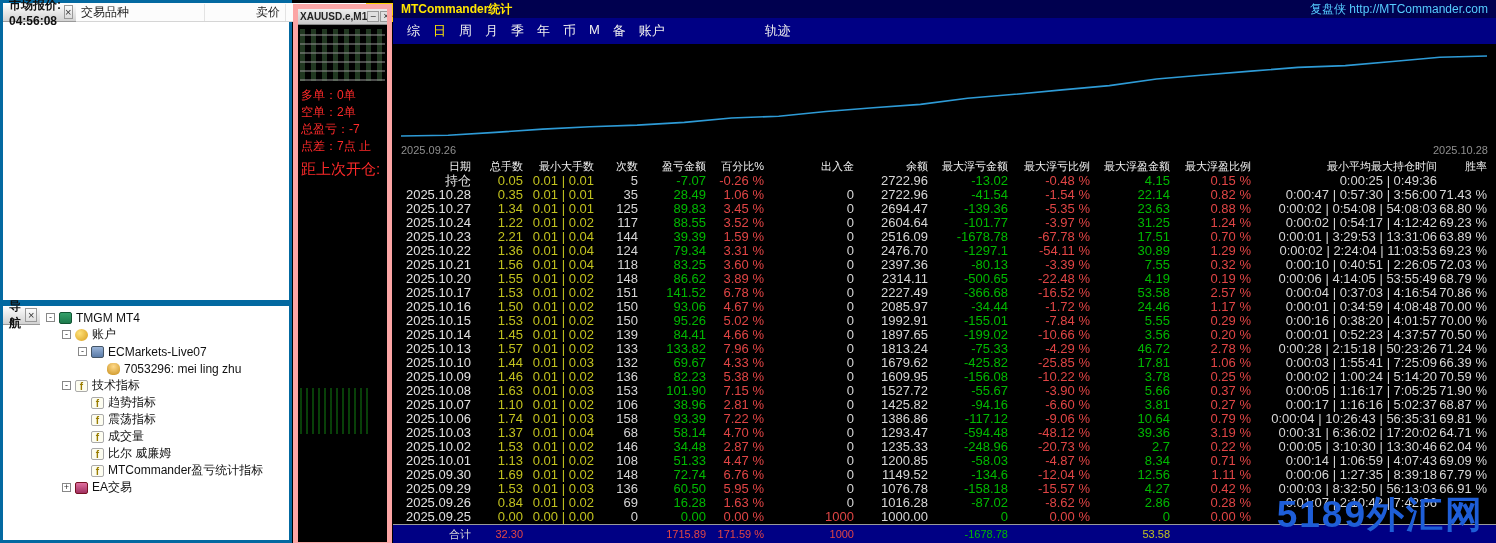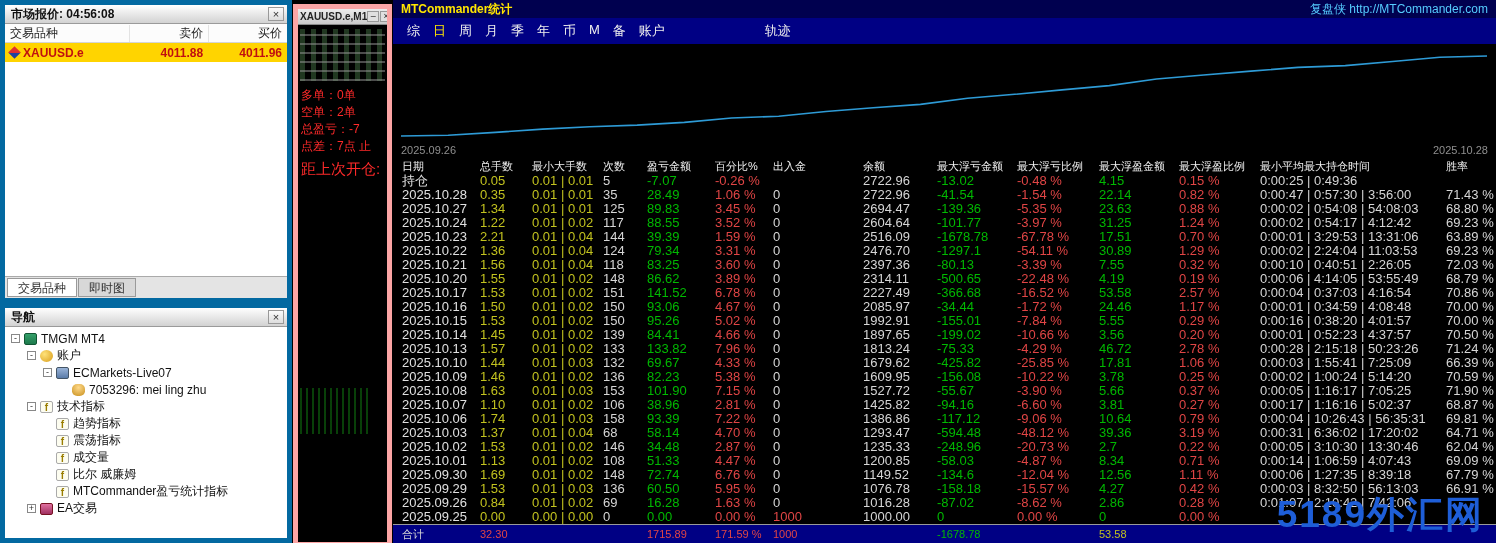--- a/index.html
+++ b/index.html
@@ -1,21 +1,21 @@
 <!DOCTYPE html>
 <html style="--accent-line: #2e9bd6; --up-green: #00b800; --down-red: #e04545; --lots-yellow: #c2c21f; --title-yellow: #ffe600; --link-cyan: #55ccff; --watermark-blue: #1e5ed8; --quote-yellow: #ffd400; --quote-red: #c01010; --signal-red: #ff2a2a;"><head>
 <meta charset="utf-8">
 <style>
   *{margin:0;padding:0;box-sizing:border-box;}
   body{background:#222;}
   .screen{position:relative;width:1496px;height:543px;background:#000;overflow:hidden;
           font-family:"Liberation Sans","DejaVu Sans",sans-serif;}
 
   
-  .panel{position:absolute;background:#fff;border:5px solid #0369a1;display:flex;flex-direction:column;}
+  .panel{position:absolute;background:#fff;border:3px solid #0369a1;display:flex;flex-direction:row;}
   .market-watch{left:0;top:0;width:292px;height:303px;}
   .navigator{left:0;top:303px;width:292px;height:240px;}
   .titlebar{height:19px;flex:0 0 19px;background:linear-gradient(#ffffff,#d2d2d2);
             border-bottom:1px solid #9a9a9a;display:flex;align-items:center;justify-content:space-between;
             padding:0 3px 0 6px;font-size:12px;font-weight:bold;color:#111;}
   .close-btn{width:16px;height:14px;border:1px solid #999;background:linear-gradient(#fbfbfb,#ddd);
              font-size:11px;line-height:12px;text-align:center;font-weight:normal;color:#333;cursor:default;}
   .mw-header{display:flex;height:19px;flex:0 0 19px;border-bottom:1px solid #d5d5d5;font-size:12px;color:#222;align-items:center;background:#fcfcfc;}
   .mw-col{padding:0 5px;}
   .mw-col.sym{width:128px;display:flex;align-items:center;gap:4px;}
@@ -73,22 +73,22 @@
   .menubar{height:26px;background:#000084;display:flex;align-items:center;font-size:13px;color:#eee;padding:0 12px;}
   .menu-items{display:flex;gap:9px;}
   .menu-item{padding:1px 2px;cursor:default;}
   .menu-item.active{color:var(--title-yellow);}
   .menu-item.right{margin-left:96px;}
   .chart-area{position:relative;height:114px;background:#000;}
   #equity-line{stroke:var(--accent-line);stroke-width:1.6;}
   .cl{position:absolute;bottom:2px;font-size:11px;color:#8f8f8f;}
   .cl.left{left:8px;}
   .cl.right{right:8px;}
-  .thead,.trow{display:grid;padding-left:9px;white-space:nowrap;
-    grid-template-columns:78px 52px 71px 44px 68px 58px 90px 74px 80px 82px 80px 81px 186px 50px;}
+  .thead,.trow{display:grid;white-space:nowrap;
+    grid-template-columns:78px 52px 71px 44px 68px 58px 90px 74px 80px 82px 80px 81px 186px 50px;text-align:right;}
   .thead{height:16px;line-height:16px;font-size:11px;color:#f0f0f0;}
   .tbody{height:350px;overflow:hidden;}
   .tbody .trow{height:14px;line-height:14px;font-size:13px;}
   .cell,.hcell{overflow:visible;}
   .c-date{color:#e0e0e0;} .c-wht{color:#d6d6d6;} .c-yel{color:var(--lots-yellow);}
   .c-grn{color:var(--up-green);} .c-red{color:var(--down-red);}
   .trow.total{height:19px;line-height:18px;font-size:11px;background:#000084;border-top:1px solid #9a9a9a;}
   .watermark{position:absolute;right:12px;bottom:3px;font-size:37px;font-weight:bold;
              color:var(--watermark-blue);letter-spacing:2px;}
 </style>

